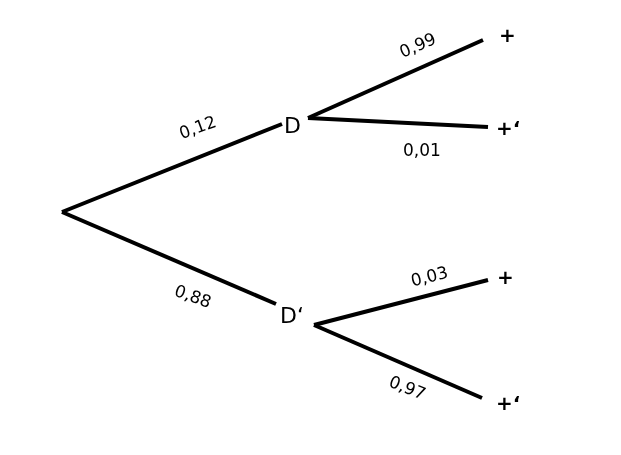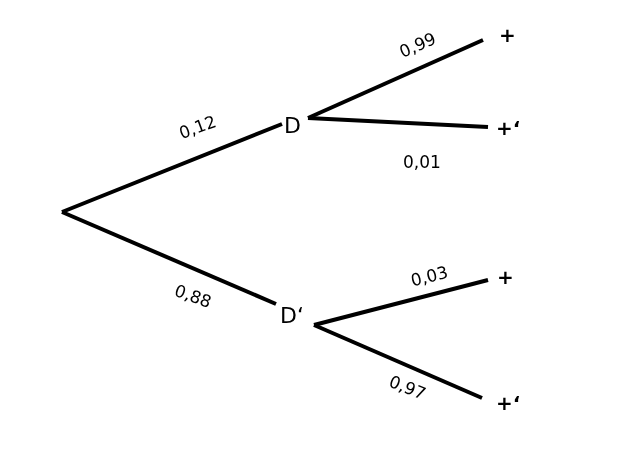--- a/index.html
+++ b/index.html
@@ -27,15 +27,15 @@
 <div class="lbl node" style="left:280px; top:305px;">D‘</div>
 
 <div class="lbl leaf" style="left:499px; top:25px;">+</div>
 <div class="lbl leaf" style="left:496px; top:118px;">+‘</div>
 <div class="lbl leaf" style="left:497px; top:267px;">+</div>
 <div class="lbl leaf" style="left:496px; top:393px;">+‘</div>
 
 <div class="lbl" style="left:177px; top:126px; transform:rotate(-20deg); transform-origin:left top;">0,12</div>
 <div class="lbl" style="left:178px; top:282px; transform:rotate(20deg); transform-origin:left top;">0,88</div>
 <div class="lbl" style="left:397px; top:45px; transform:rotate(-23deg); transform-origin:left top;">0,99</div>
-<div class="lbl" style="left:403px; top:154px;">0,01</div>
+<div class="lbl" style="left:403px; top:142px;">0,01</div>
 <div class="lbl" style="left:409px; top:273px; transform:rotate(-14deg); transform-origin:left top;">0,03</div>
 <div class="lbl" style="left:393px; top:373px; transform:rotate(22deg); transform-origin:left top;">0,97</div>
 
 </body></html>

